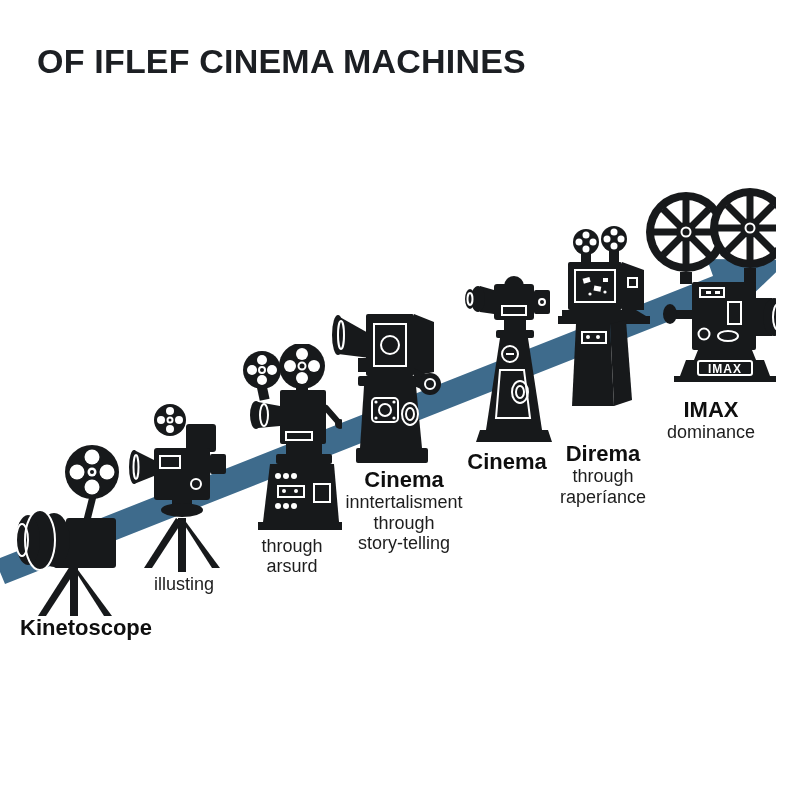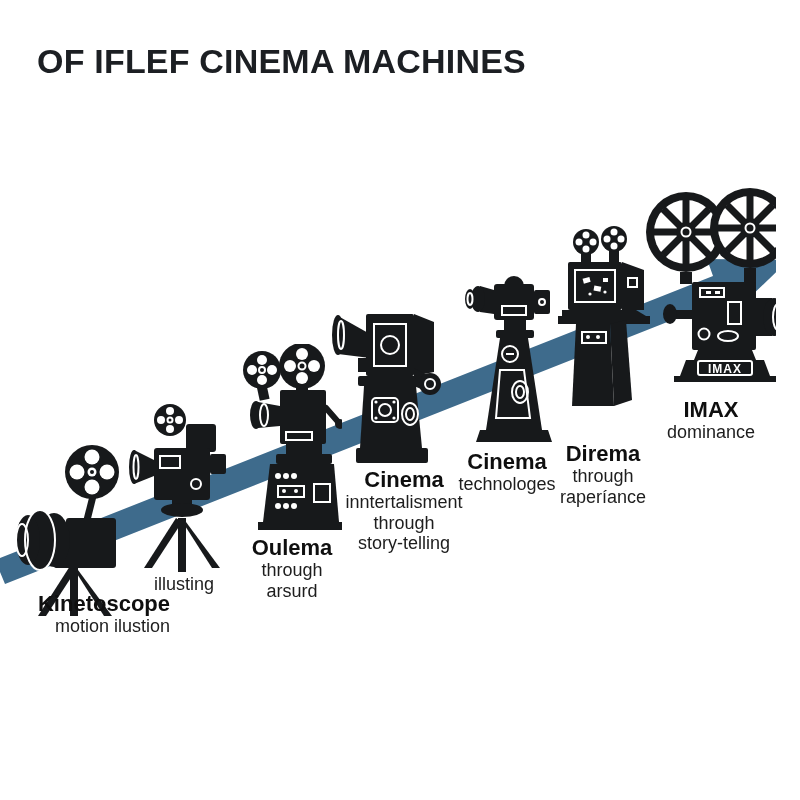--- a/index.html
+++ b/index.html
@@ -241,45 +241,42 @@
       <ellipse class="ink" cx="132" cy="133" rx="11" ry="19"></ellipse>
       <ellipse class="wl" cx="136" cy="133" rx="5" ry="13"></ellipse>
       <path class="ink" d="M56 166 L110 166 L114 176 L52 176 Z"></path>
       <path class="ink" d="M44 176 L122 176 L128 192 L38 192 Z"></path>
       <rect class="ink" x="32" y="192" width="104" height="6"></rect>
       <rect class="wl" x="56" y="177" width="54" height="14" rx="2"></rect>
       <text x="83" y="189" fill="#ffffff" font-size="12" font-weight="bold" text-anchor="middle" font-family="Liberation Sans, sans-serif" letter-spacing="1">IMAX</text>
     </svg>
   </div>
 
-  <div class="mlabel" style="left:20px; top:592px; width:150px;text-align:right;">
+  <div class="mlabel" style="left:20px; top:616px; width:150px;">
     <div class="t">Kinetoscope</div>
-    <div class="s">motion ilustion</div>
   </div>
 
   <div class="mlabel center" style="left:116px; top:574px; width:136px;">
     <div class="s">illusting</div>
   </div>
 
   <div class="mlabel center" style="left:234px; top:536px; width:116px;">
-    <div class="t">Oulema</div>
     <div class="s">through</div>
     <div class="s">arsurd</div>
   </div>
 
   <div class="mlabel center" style="left:318px; top:468px; width:172px;">
     <div class="t">Cinema</div>
     <div class="s">inntertalisment</div>
     <div class="s">through</div>
     <div class="s">story-telling</div>
   </div>
 
   <div class="mlabel center" style="left:442px; top:450px; width:130px;">
     <div class="t">Cinema</div>
-    <div class="s">technologes</div>
   </div>
 
   <div class="mlabel center" style="left:540px; top:418px; width:126px;margin-top:24px;">
     <div class="t">Direma</div>
     <div class="s">through</div>
     <div class="s">raperíance</div>
   </div>
 
   <div class="mlabel center" style="left:646px; top:398px; width:130px;">
     <div class="t">IMAX</div>

